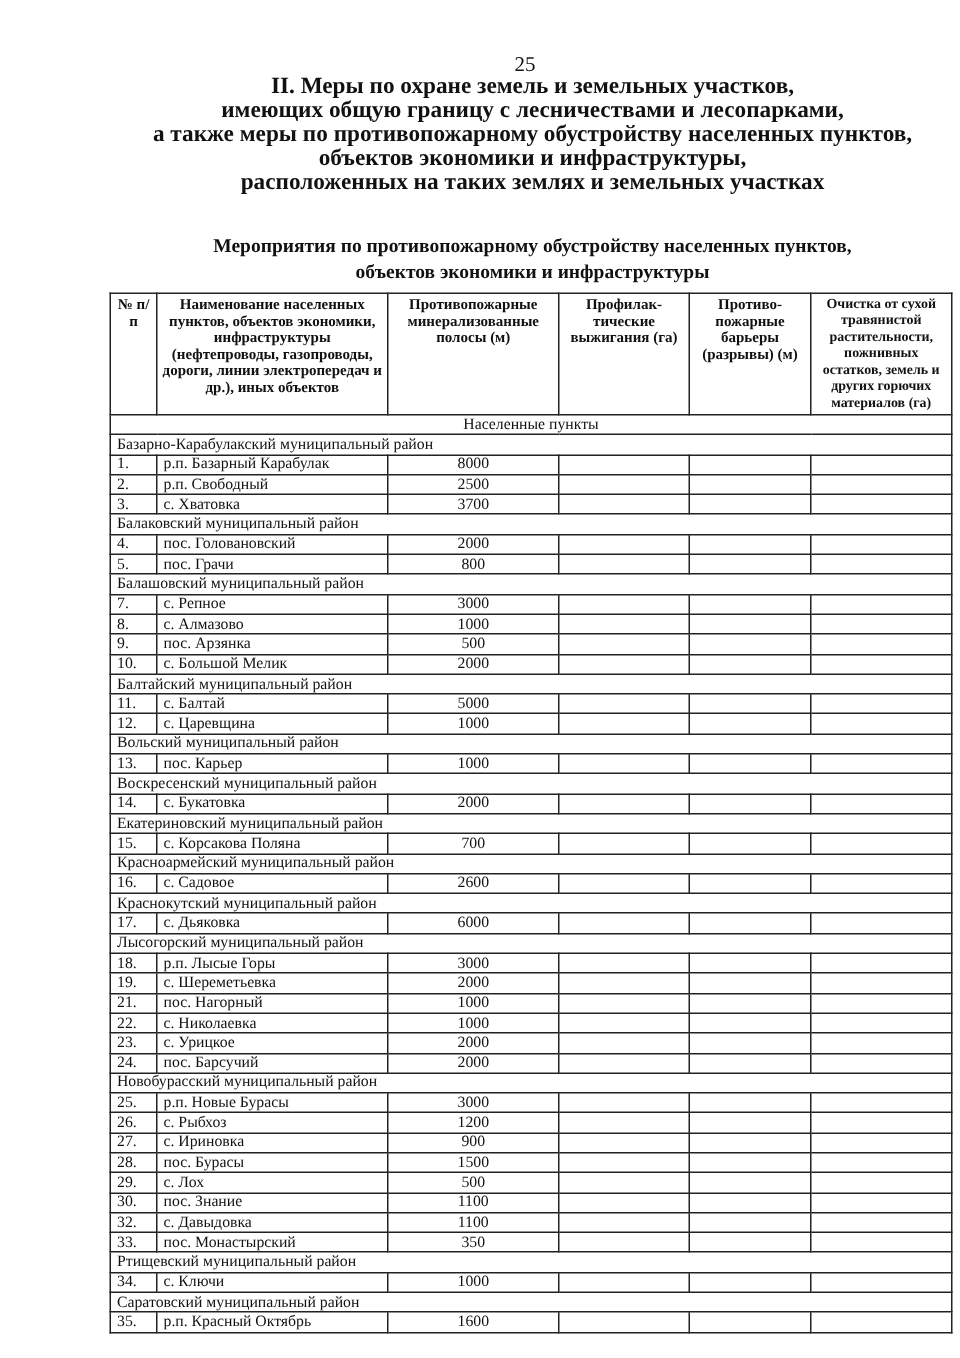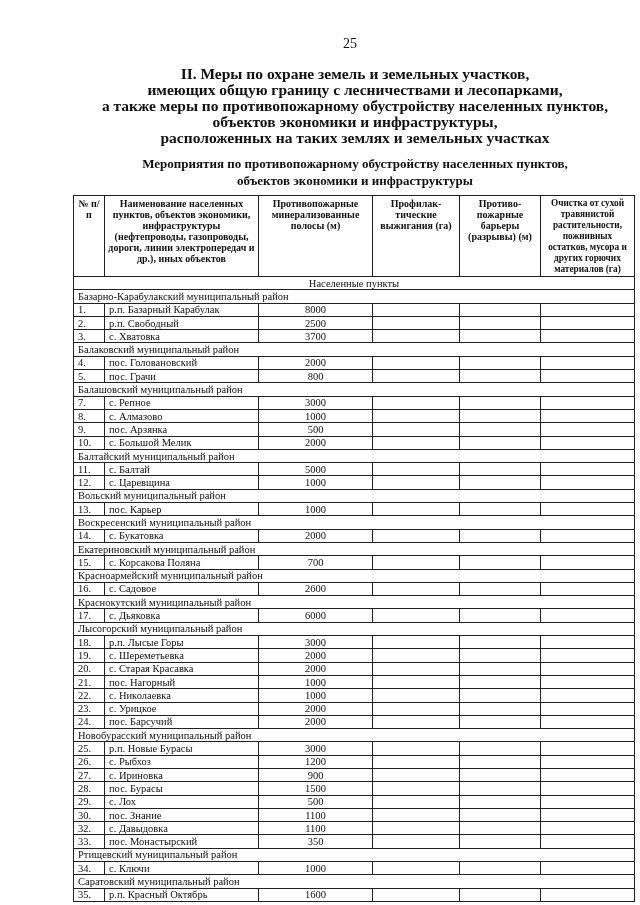--- a/index.html
+++ b/index.html
@@ -5,21 +5,21 @@
     html, body { margin: 0; padding: 0; background: #ffffff; }
     body {
       width: 640px; height: 905px; position: relative; overflow: hidden;
       font-family: "Liberation Serif", "DejaVu Serif", serif; color: #111;
     }
     .page-number {
       position: absolute; left: 0; width: 700px; top: 36px;
       text-align: center; font-size: 14px;
     }
     .heading {
-      position: absolute; left: 70px; width: 570px; top: 66px;
+      position: absolute; left: 70px; width: 570px; top: 50px;
       text-align: center; font-weight: bold; font-size: 15.5px; line-height: 16px;
     }
     .subheading {
       position: absolute; left: 70px; width: 570px; top: 155px;
       text-align: center; font-weight: bold; font-size: 13px; line-height: 17px;
     }
     table.main {
       position: absolute; left: 73px; top: 195px; width: 561px;
       border-collapse: collapse; table-layout: fixed;
       font-size: 10.5px;
@@ -70,21 +70,21 @@
     <col style="width:81px">
     <col style="width:94px">
   </colgroup>
   <thead>
     <tr>
       <th>№ п/п</th>
       <th>Наименование населенных пунктов, объектов экономики, инфраструктуры (нефтепроводы, газопроводы, дороги, линии электропередач и др.), иных объектов</th>
       <th>Противопожарные минерализованные полосы (м)</th>
       <th>Профилак-тические выжигания (га)</th>
       <th>Противо-пожарные барьеры (разрывы) (м)</th>
-      <th class="hdr-small">Очистка от сухой травянистой растительности, пожнивных остатков, мусора и других горючих материалов (га)</th>
+      <th class="hdr-small">Очистка от сухой травянистой растительности, пожнивных остатков, земель и других горючих материалов (га)</th>
     </tr>
   </thead>
   <tbody id="table-body">
     <tr>
       <td colspan="6" class="section">Населенные пункты</td>
     </tr>
   <tr>
         <td colspan="6" class="district">Базарно-Карабулакский муниципальный район</td>
       </tr>
       <tr>
@@ -252,28 +252,20 @@
       </tr>
       <tr>
         <td class="num">19.</td>
         <td class="name">с. Шереметьевка</td>
         <td class="val">2000</td>
         <td class="val"></td>
         <td class="val"></td>
         <td class="val"></td>
       </tr>
       <tr>
-        <td class="num">20.</td>
-        <td class="name">с. Старая Красавка</td>
-        <td class="val">2000</td>
-        <td class="val"></td>
-        <td class="val"></td>
-        <td class="val"></td>
-      </tr>
-      <tr>
         <td class="num">21.</td>
         <td class="name">пос. Нагорный</td>
         <td class="val">1000</td>
         <td class="val"></td>
         <td class="val"></td>
         <td class="val"></td>
       </tr>
       <tr>
         <td class="num">22.</td>
         <td class="name">с. Николаевка</td>

